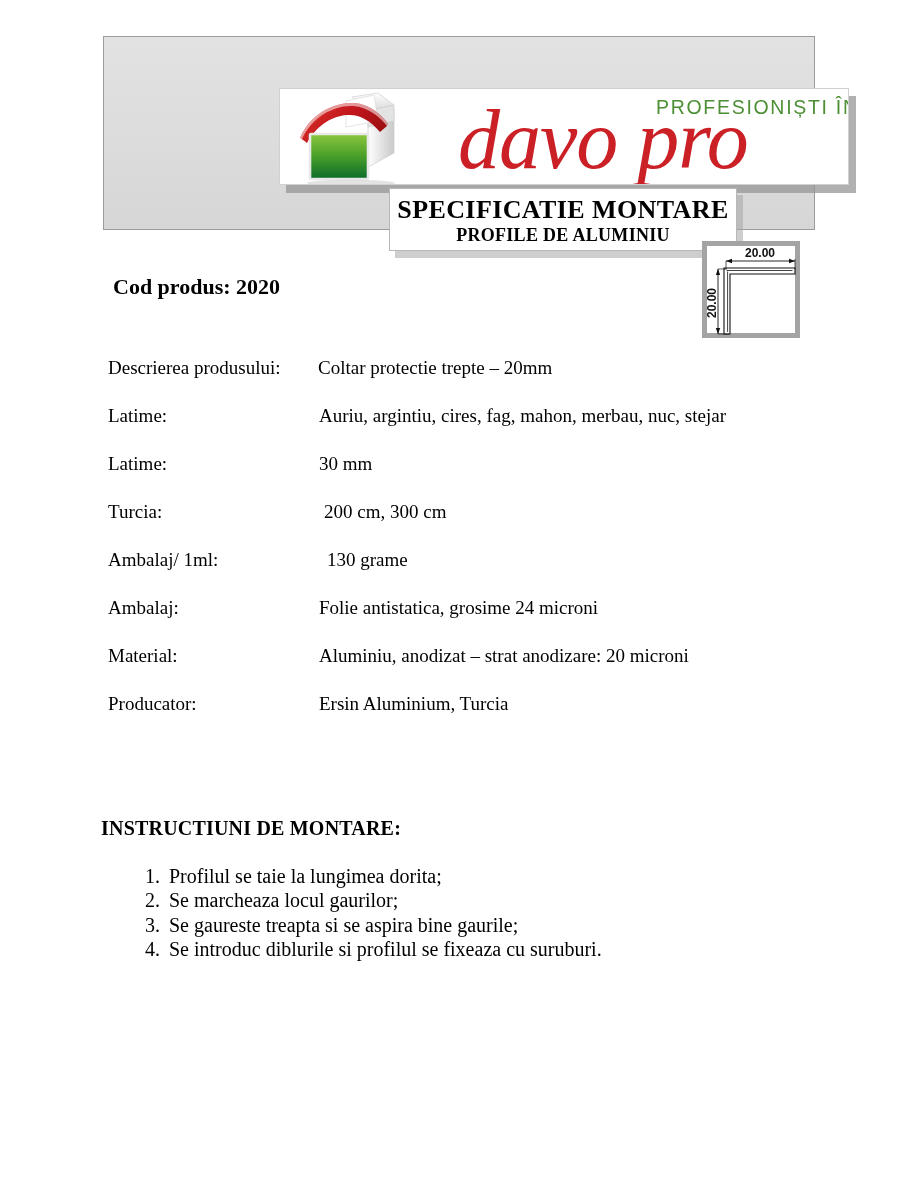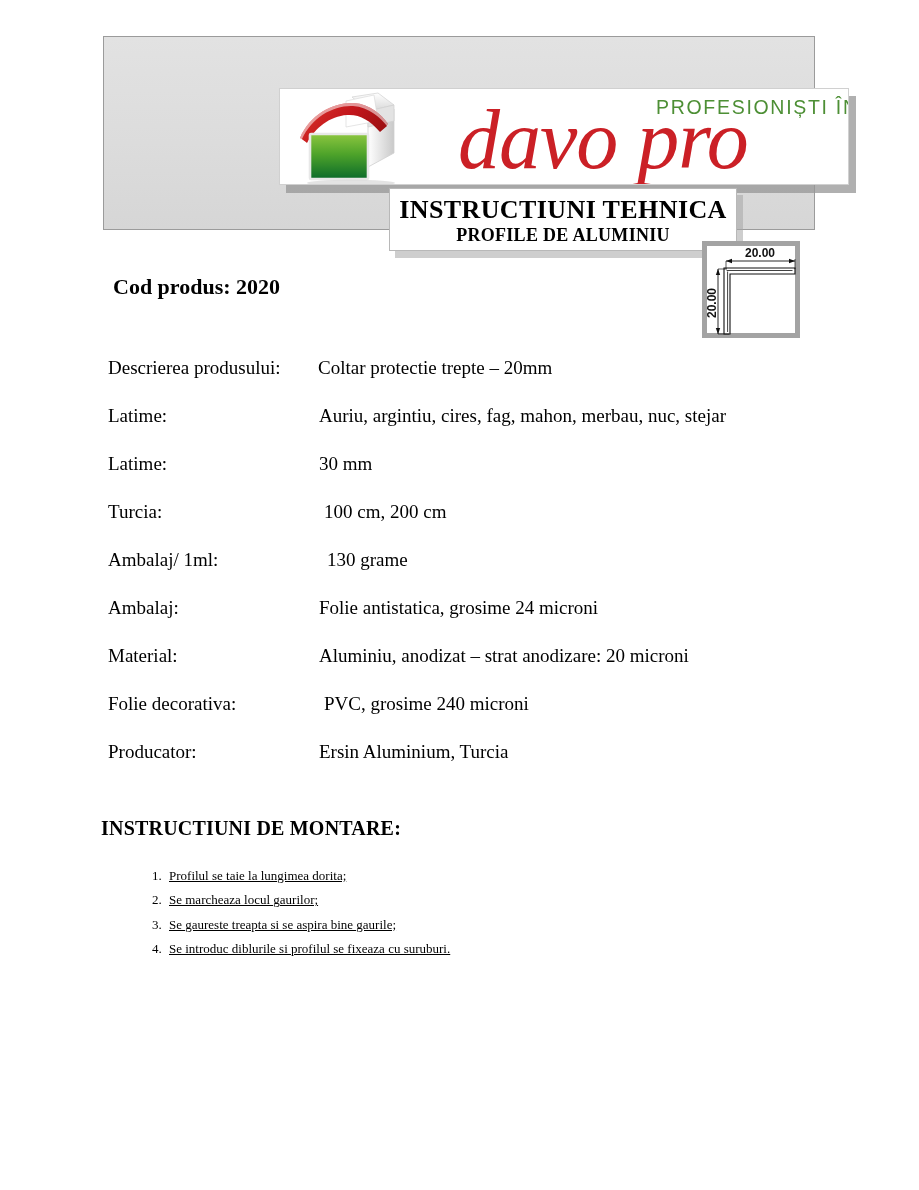--- a/index.html
+++ b/index.html
@@ -164,23 +164,22 @@
     font-weight: bold;
     letter-spacing: 0.2px;
     white-space: nowrap;
   }
   .instr-list {
     position: absolute;
     left: 133px;
     top: 864px;
     margin: 0;
     padding: 0 0 0 32px;
-    font-size: 13px;
+    font-size: 20px;
     line-height: 24.3px;
-    text-decoration: underline;
   }
   .instr-list li {
     padding-left: 4px;
     white-space: nowrap;
   }
 </style>
 </head>
 <body>
 
 <div class="header-box">
@@ -228,21 +227,21 @@
       </svg>
     </div>
 
     <div class="logo-text-wrap">
       <div class="tagline">PROFESIONIȘTI ÎN BRICOLAJE</div>
       <div class="wordmark">davo pro</div>
     </div>
   </div>
 
   <div class="title-card">
-    <div class="title-main">INSTRUCTIUNI TEHNICA</div>
+    <div class="title-main">SPECIFICATIE MONTARE</div>
     <div class="title-sub">PROFILE DE ALUMINIU</div>
   </div>
 </div>
 
 <div class="drawing-box">
   <svg width="96" height="95" viewBox="0 0 96 95" xmlns="http://www.w3.org/2000/svg">
     <g stroke="#111111" fill="none" stroke-width="1">
 
       <path d="M17,22 L88,22 L88,28 L23,28 L23,88 L17,88 Z" fill="#ffffff" stroke-width="1.1"></path>
 
@@ -278,37 +277,33 @@
   <div class="spec-row">
     <span class="spec-label">Latime:</span>
     <span class="spec-value" style="left:211px">Auriu, argintiu, cires, fag, mahon, merbau, nuc, stejar</span>
   </div>
   <div class="spec-row">
     <span class="spec-label">Latime:</span>
     <span class="spec-value" style="left:211px">30 mm</span>
   </div>
   <div class="spec-row">
     <span class="spec-label">Turcia:</span>
-    <span class="spec-value" style="left:216px">100 cm, 200 cm</span>
+    <span class="spec-value" style="left:216px">200 cm, 300 cm</span>
   </div>
   <div class="spec-row">
     <span class="spec-label">Ambalaj/ 1ml:</span>
     <span class="spec-value" style="left:219px">130 grame</span>
   </div>
   <div class="spec-row">
     <span class="spec-label">Ambalaj:</span>
     <span class="spec-value" style="left:211px">Folie antistatica, grosime 24 microni</span>
   </div>
   <div class="spec-row">
     <span class="spec-label">Material:</span>
     <span class="spec-value" style="left:211px">Aluminiu, anodizat – strat anodizare: 20 microni</span>
-  </div>
-  <div class="spec-row">
-    <span class="spec-label">Folie decorativa:</span>
-    <span class="spec-value" style="left:216px">PVC, grosime 240 microni</span>
   </div>
   <div class="spec-row">
     <span class="spec-label">Producator:</span>
     <span class="spec-value" style="left:211px">Ersin Aluminium, Turcia</span>
   </div>
 </div>
 
 <div class="instr-heading">INSTRUCTIUNI DE MONTARE:</div>
 <ol class="instr-list">
   <li>Profilul se taie la lungimea dorita;</li>

